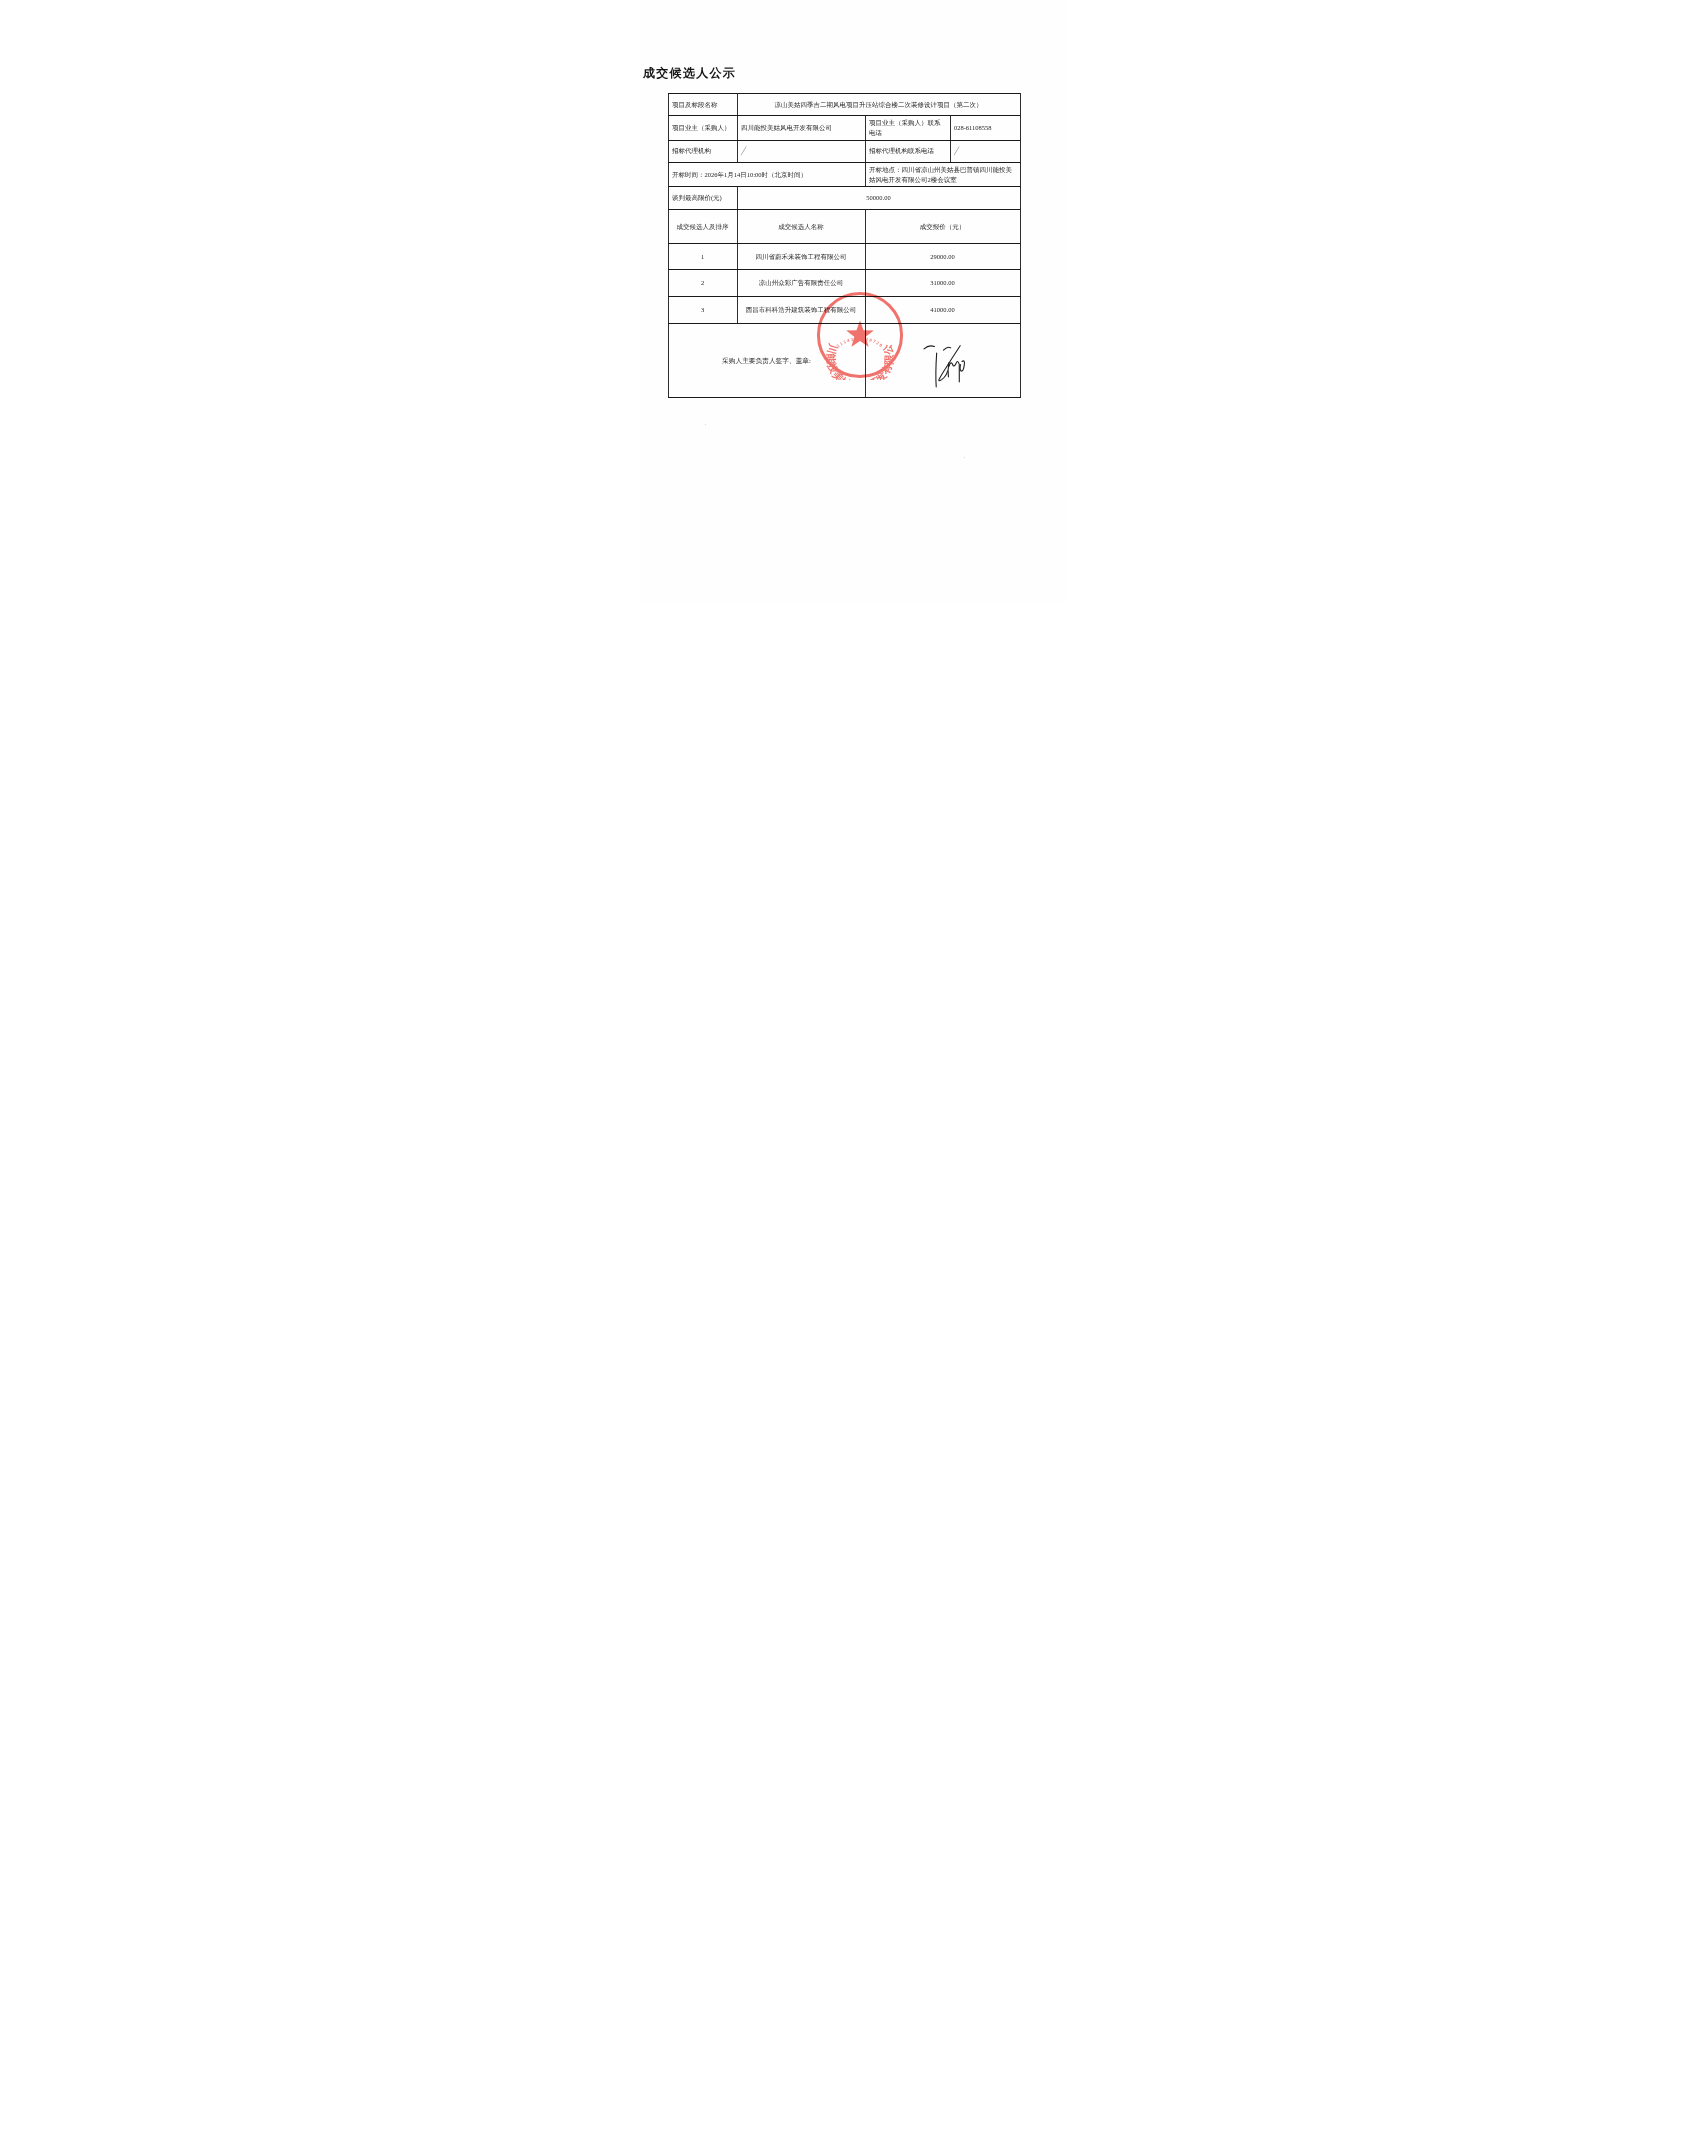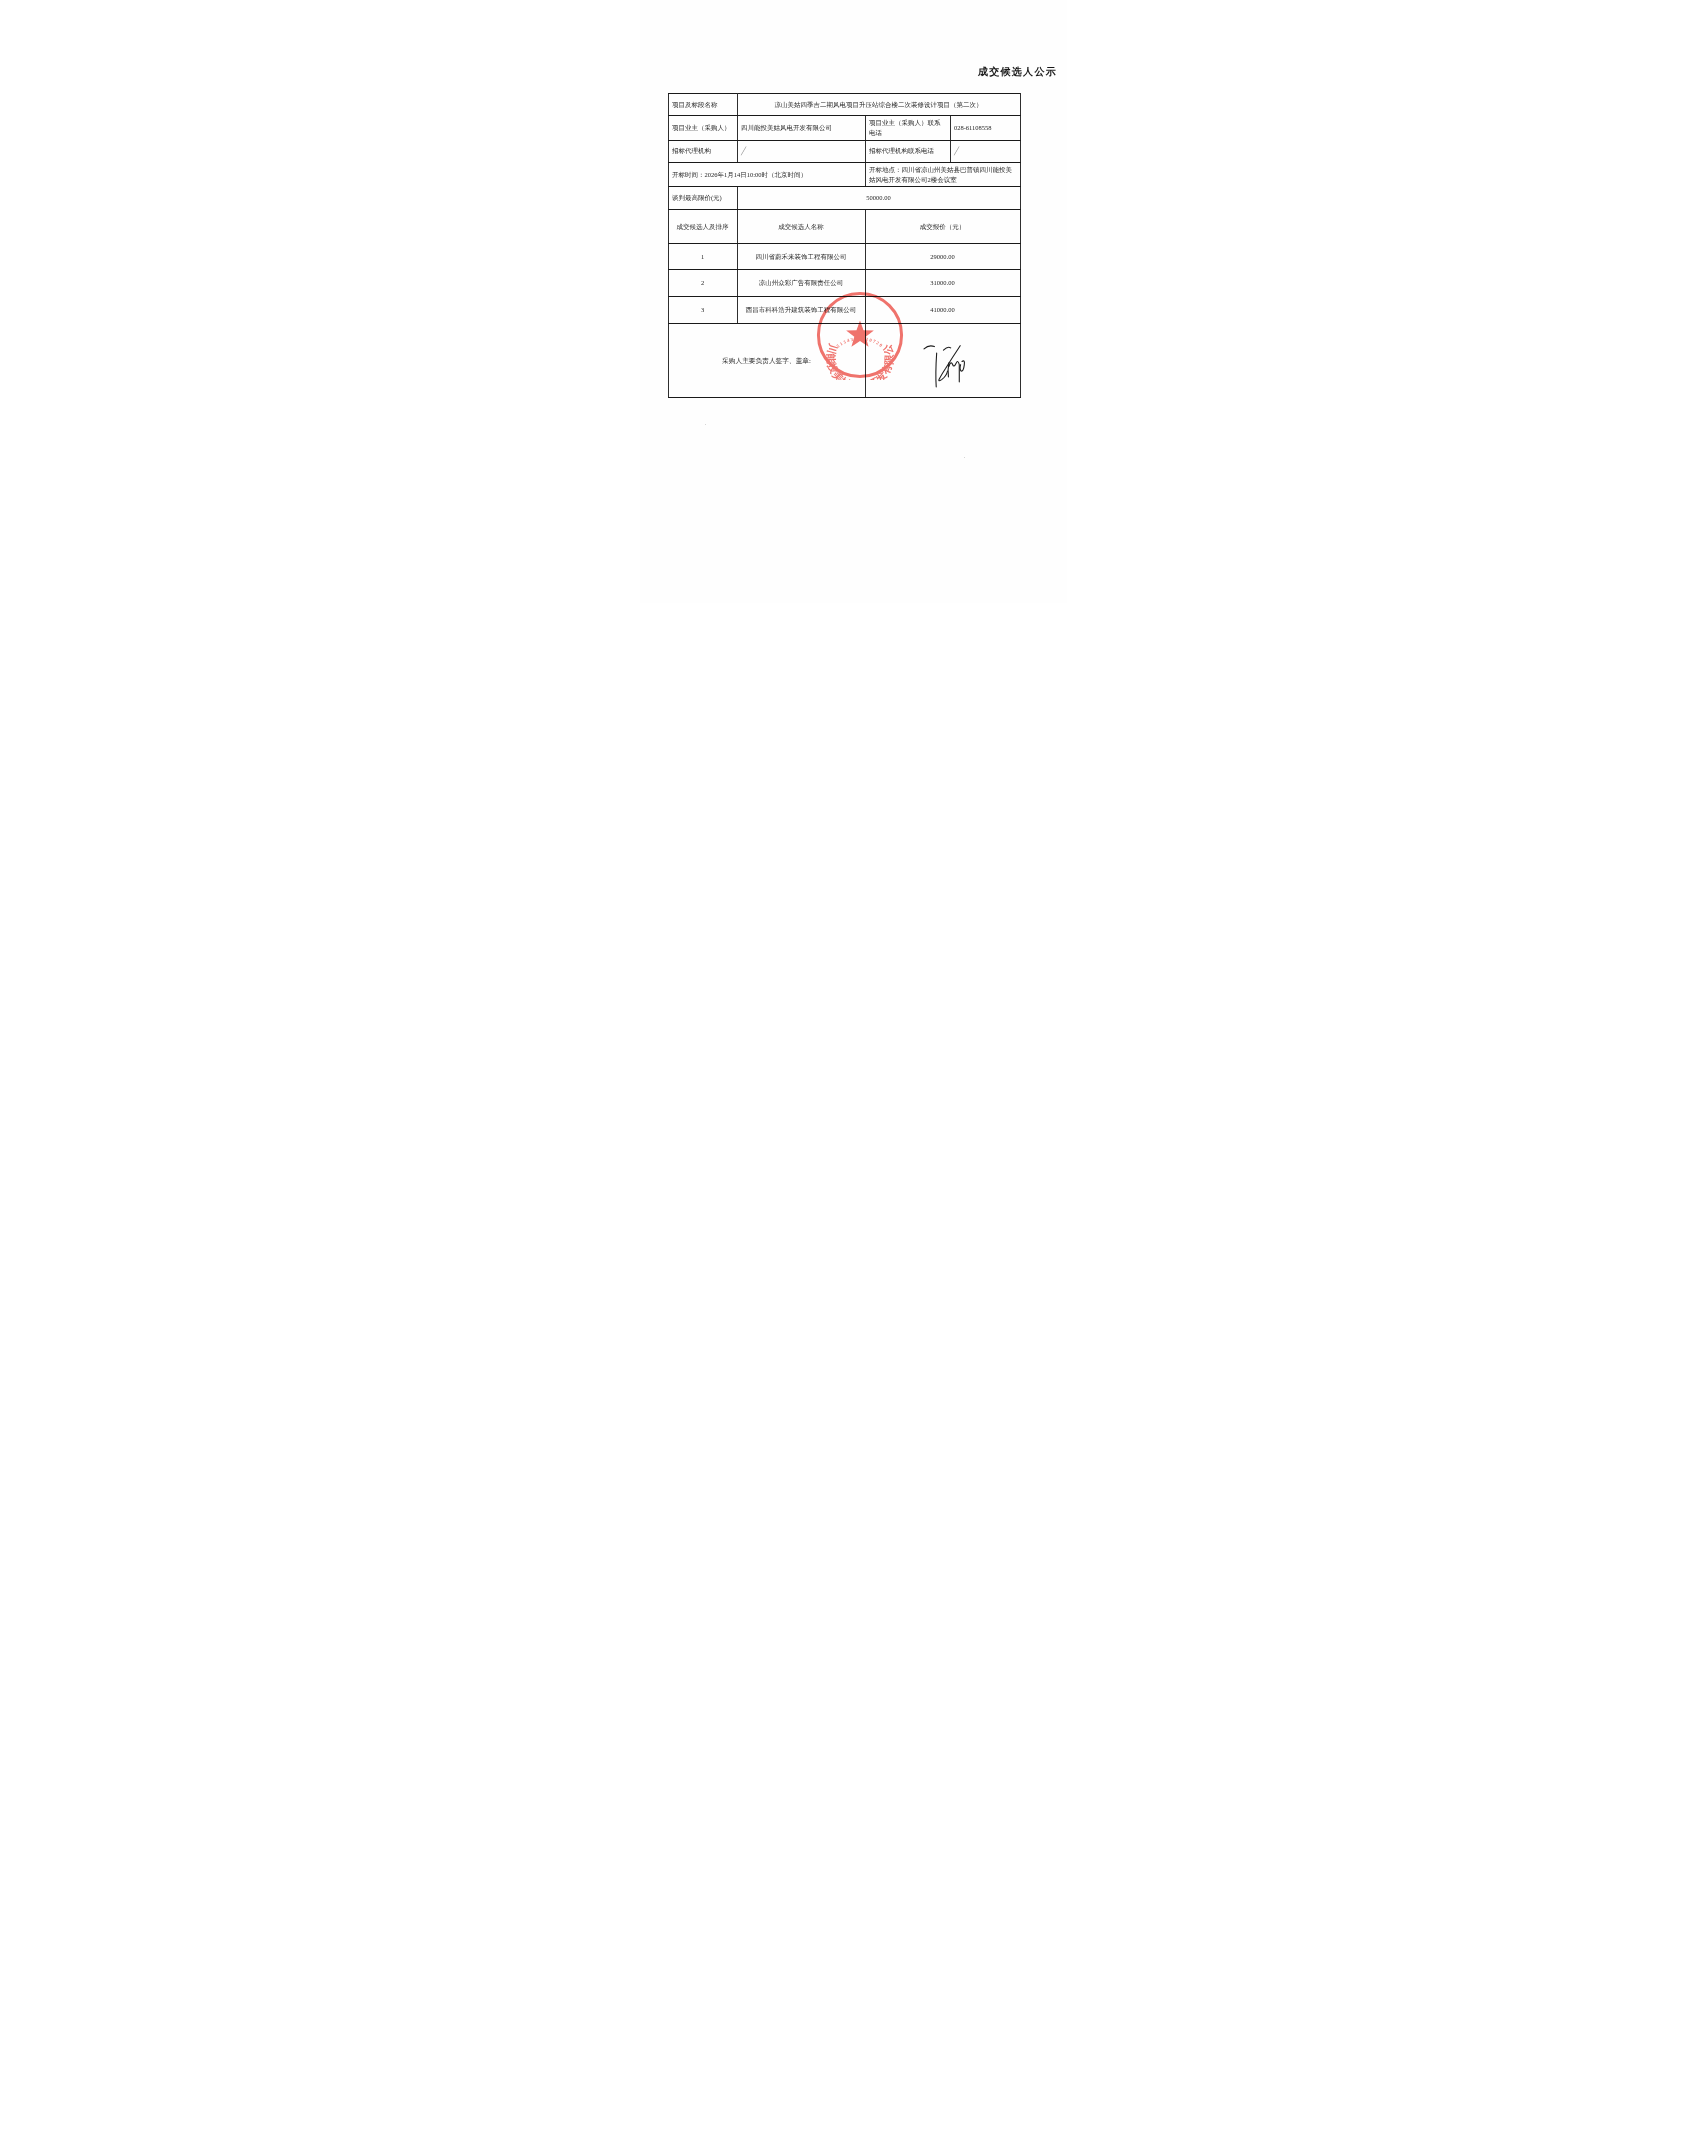--- a/index.html
+++ b/index.html
@@ -7,24 +7,24 @@
     position:relative;
     width:427px;height:603px;
     margin:0 auto;
     background:#fefefe;
     font-family:"Liberation Serif","DejaVu Serif",serif;
     color:#1f1f1f;
     overflow:hidden;
   }
   .title{
     position:absolute;
-    top:65px;left:0;width:100%;
-    text-align:right;
+    top:65px;left:13px;width:100%;
+    text-align:left;
     transform:translateX(-9.5px);
-    font-size:10px;
+    font-size:12px;
     font-weight:bold;
     letter-spacing:1.3px;
     margin:0;
     color:#161616;
     font-family:"Liberation Sans","DejaVu Sans",sans-serif;
   }
   table.grid{
     position:absolute;
     left:28px;top:93px;
     width:352px;

